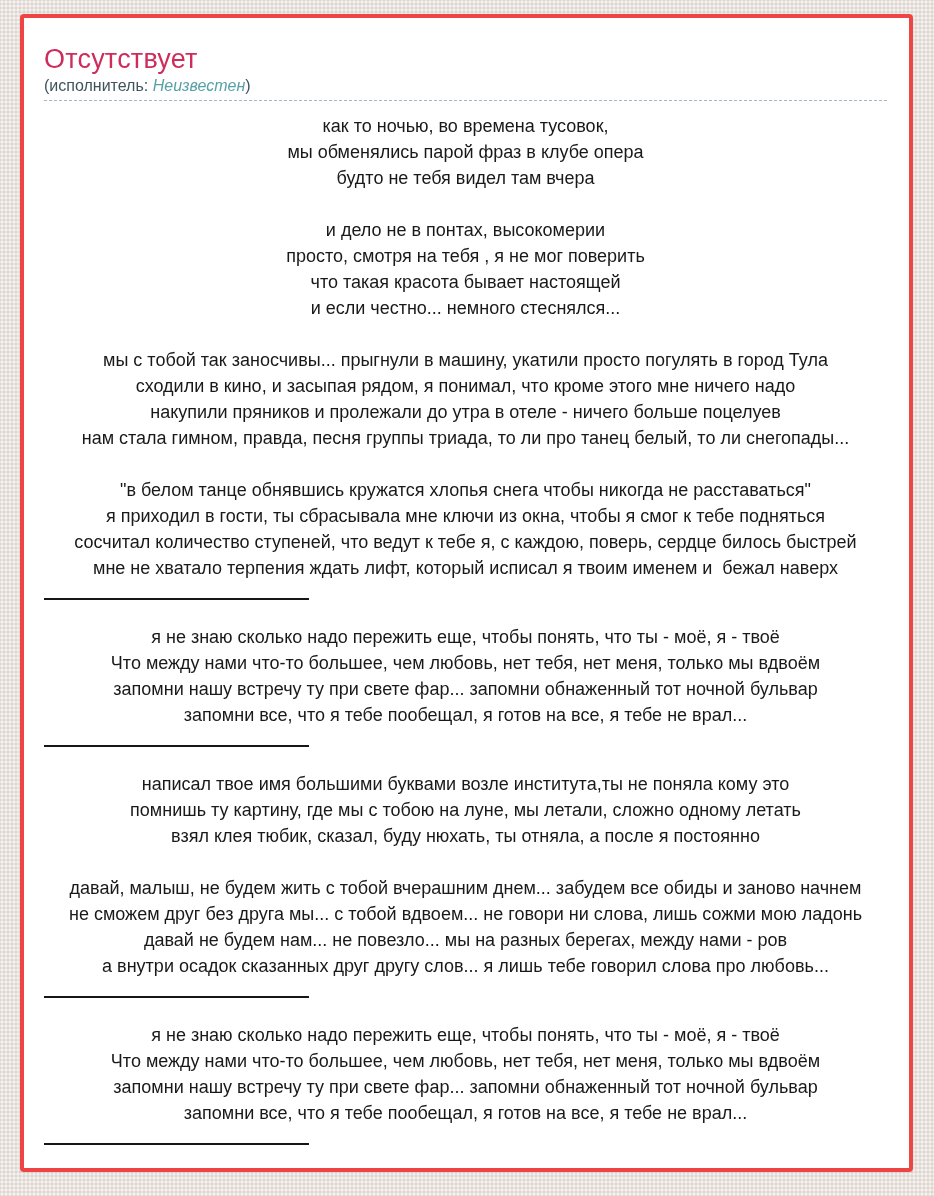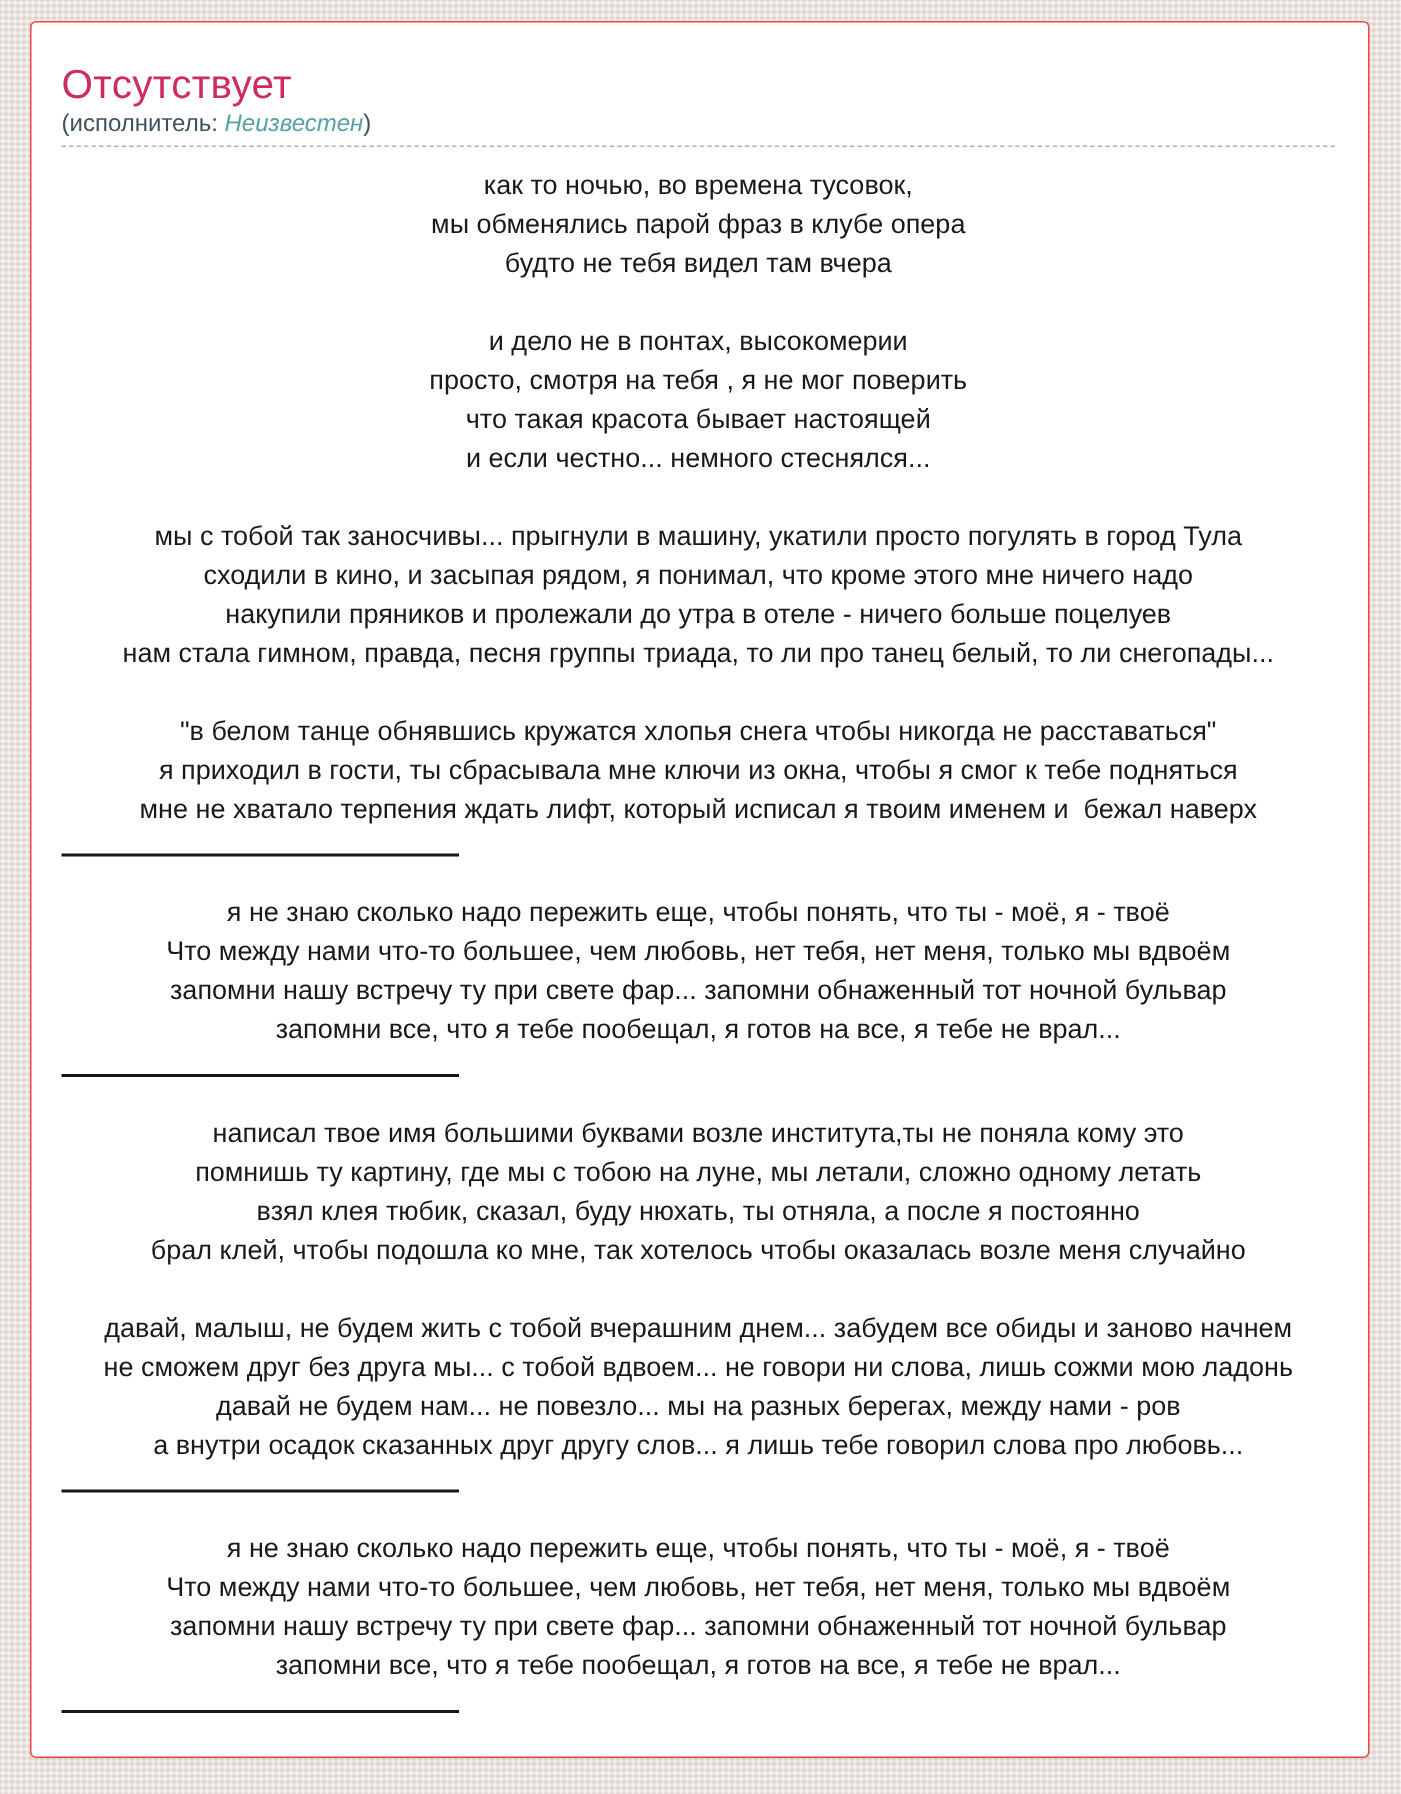--- a/index.html
+++ b/index.html
@@ -10,21 +10,21 @@
       radial-gradient(#f5f1ed 1px, transparent 1.3px),
       radial-gradient(#ddd6d0 1px, transparent 1.3px);
     background-size: 4px 4px, 4px 4px;
     background-position: 0 0, 2px 2px;
     font-family: "Liberation Sans", sans-serif;
   }
   .content-box {
     position: absolute; left: 20px; top: 14px;
     width: 893px; height: 1158px; box-sizing: border-box;
     background: #ffffff;
-    border: 1px solid #ef4444;
+    border: 4px solid #ef4444;
     border-radius: 4px;
     box-shadow: 0 1px 3px rgba(0,0,0,0.06);
     padding: 27px 22px 0 20px;
   }
   .header {
     border-bottom: 1px dashed #a3b8c6;
     padding-bottom: 4px;
   }
   .song-title {
     margin: 0;
@@ -86,39 +86,39 @@
       </div>
       <div class="stanza stanza-gap">
         <div class="line">мы с тобой так заносчивы... прыгнули в машину, укатили просто погулять в город Тула</div>
         <div class="line">сходили в кино, и засыпая рядом, я понимал, что кроме этого мне ничего надо</div>
         <div class="line">накупили пряников и пролежали до утра в отеле - ничего больше поцелуев</div>
         <div class="line">нам стала гимном, правда, песня группы триада, то ли про танец белый, то ли снегопады...</div>
       </div>
       <div class="stanza">
         <div class="line">"в белом танце обнявшись кружатся хлопья снега чтобы никогда не расставаться"</div>
         <div class="line">я приходил в гости, ты сбрасывала мне ключи из окна, чтобы я смог к тебе подняться</div>
+        <div class="line">сосчитал количество ступеней, что ведут к тебе я, с каждою, поверь, сердце билось быстрей</div>
         <div class="line">мне не хватало терпения ждать лифт, который исписал я твоим именем и  бежал наверх</div>
       </div>
       <div class="sep-line">
         <div class="sep-rule"></div>
       </div>
       <div class="stanza">
         <div class="line">я не знаю сколько надо пережить еще, чтобы понять, что ты - моё, я - твоё</div>
         <div class="line">Что между нами что-то большее, чем любовь, нет тебя, нет меня, только мы вдвоём</div>
         <div class="line">запомни нашу встречу ту при свете фар... запомни обнаженный тот ночной бульвар</div>
         <div class="line">запомни все, что я тебе пообещал, я готов на все, я тебе не врал...</div>
       </div>
       <div class="sep-line">
         <div class="sep-rule"></div>
       </div>
       <div class="stanza stanza-gap">
         <div class="line">написал твое имя большими буквами возле института,ты не поняла кому это</div>
         <div class="line">помнишь ту картину, где мы с тобою на луне, мы летали, сложно одному летать</div>
         <div class="line">взял клея тюбик, сказал, буду нюхать, ты отняла, а после я постоянно</div>
-        <div class="line">брал клей, чтобы подошла ко мне, так хотелось чтобы оказалась возле меня случайно</div>
       </div>
       <div class="stanza">
         <div class="line">давай, малыш, не будем жить с тобой вчерашним днем... забудем все обиды и заново начнем</div>
         <div class="line">не сможем друг без друга мы... с тобой вдвоем... не говори ни слова, лишь сожми мою ладонь</div>
         <div class="line">давай не будем нам... не повезло... мы на разных берегах, между нами - ров</div>
         <div class="line">а внутри осадок сказанных друг другу слов... я лишь тебе говорил слова про любовь...</div>
       </div>
       <div class="sep-line">
         <div class="sep-rule"></div>
       </div>

